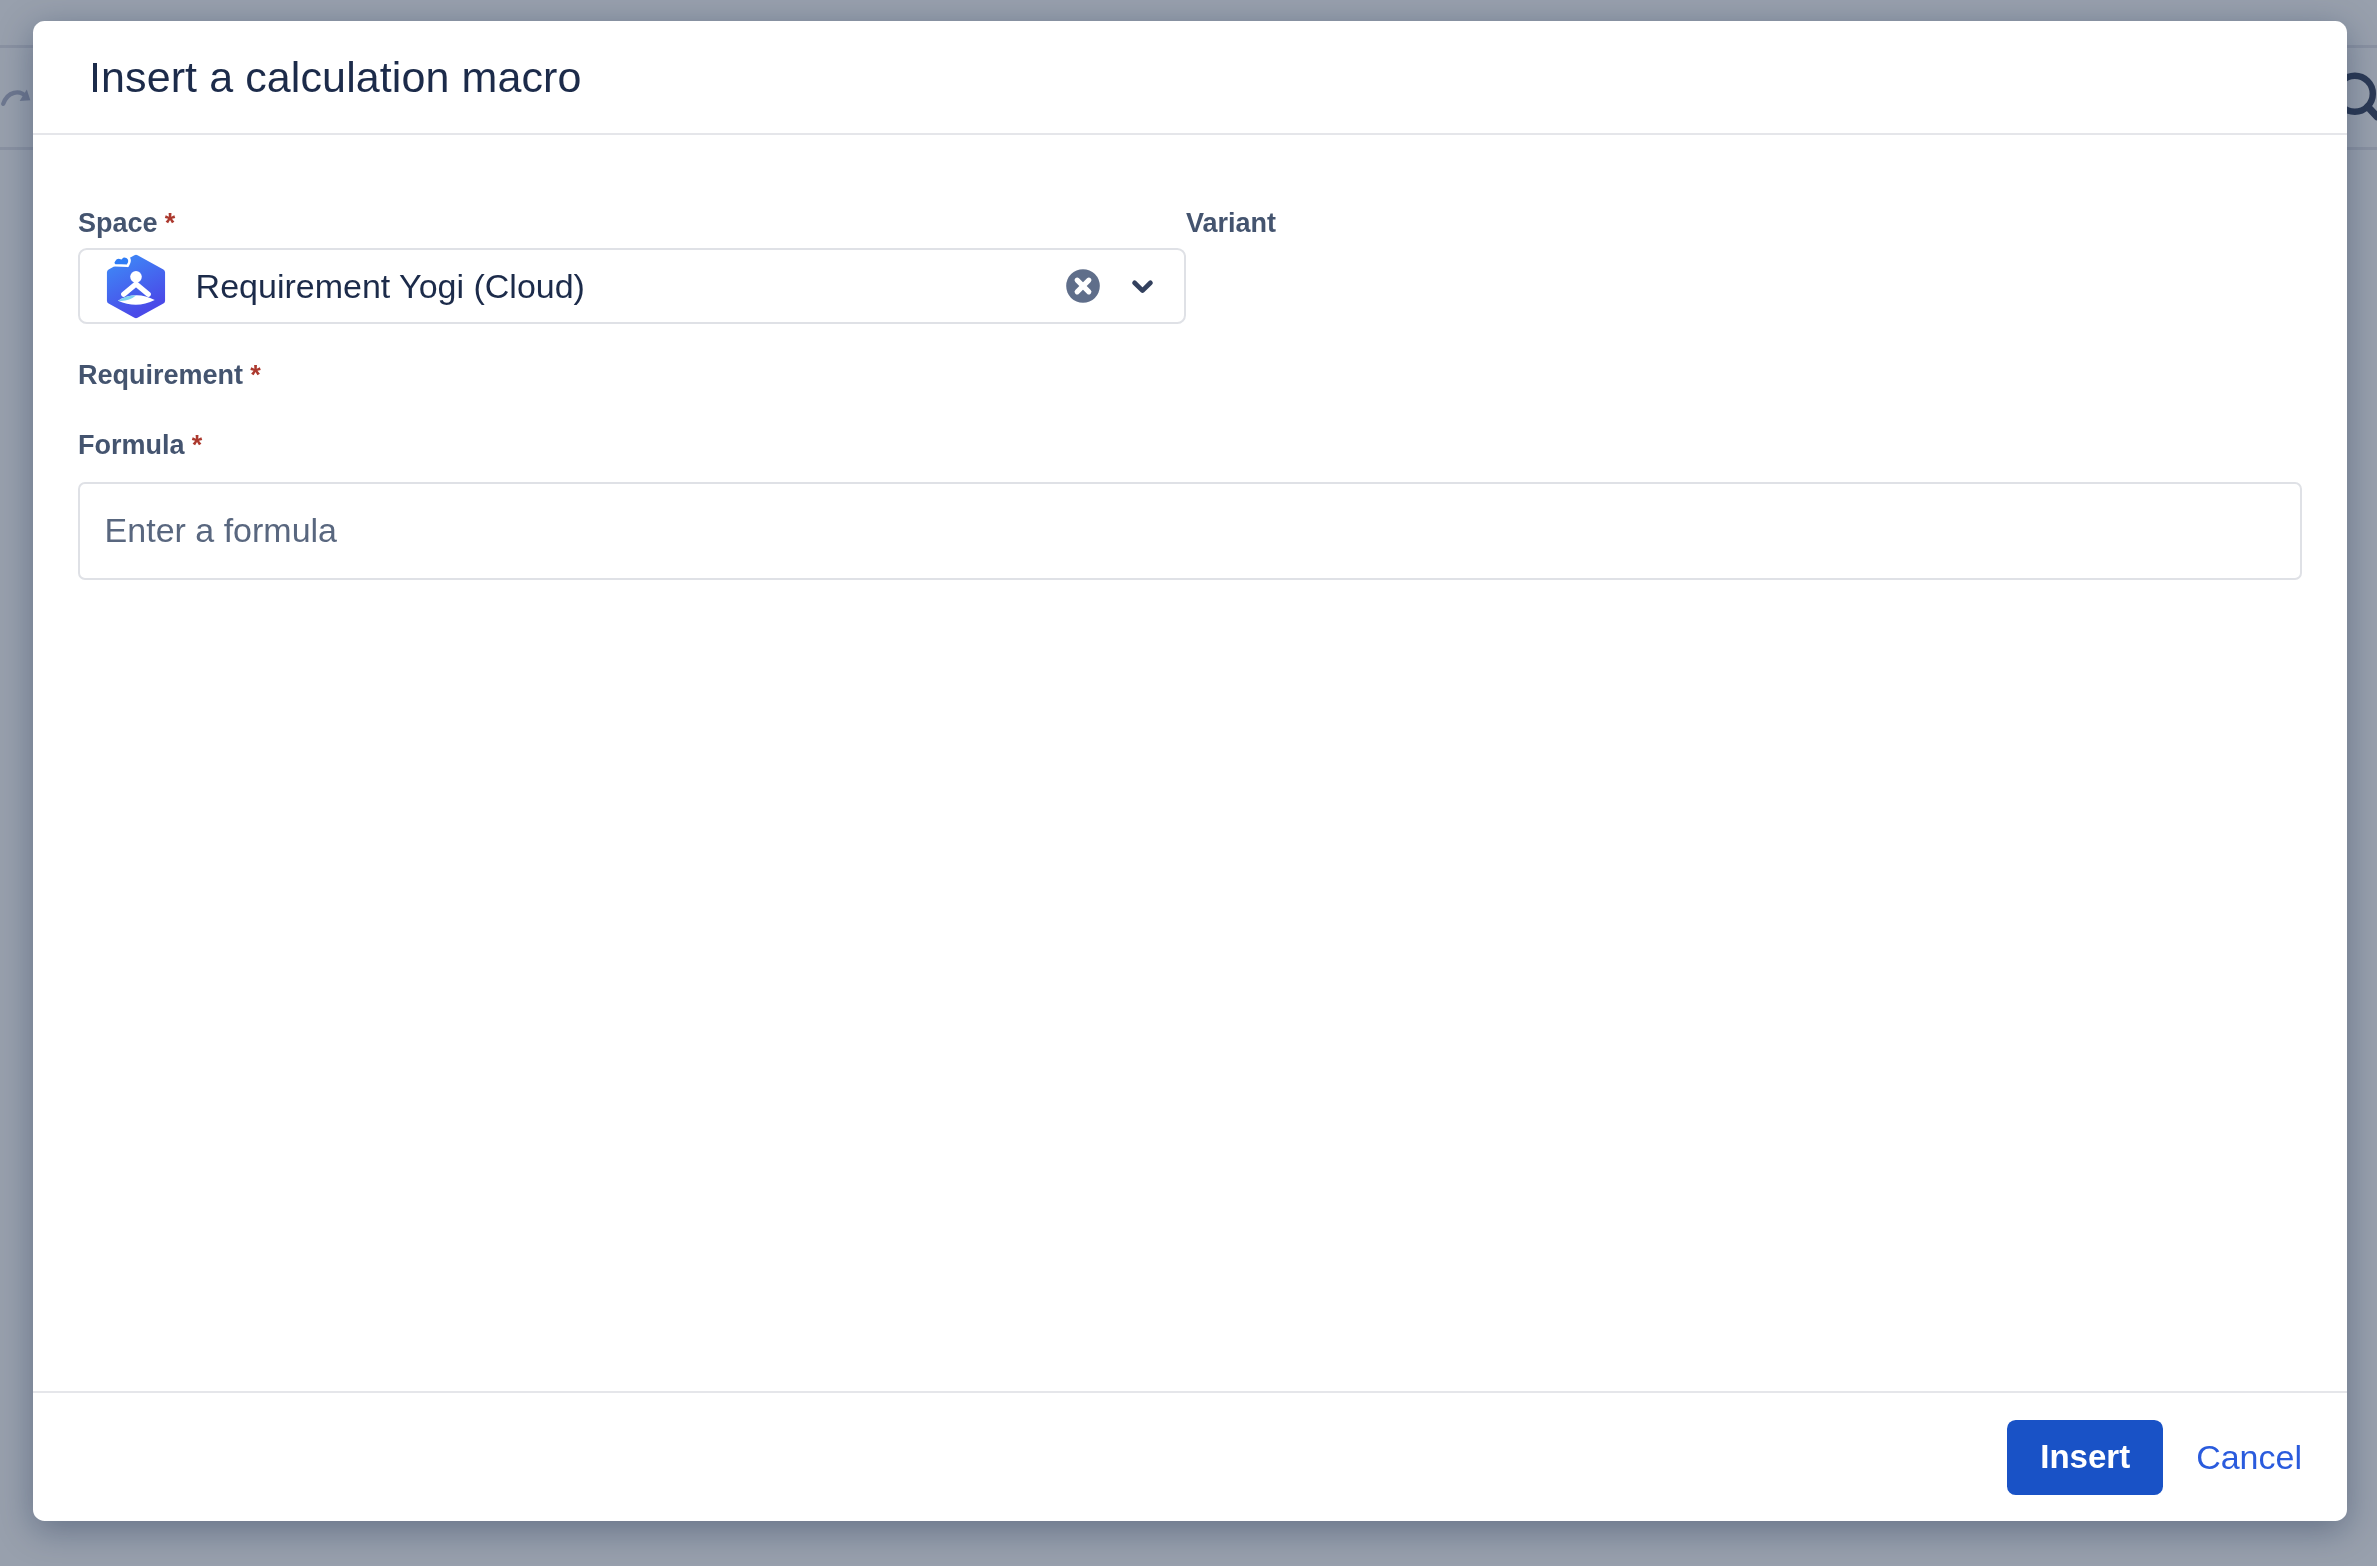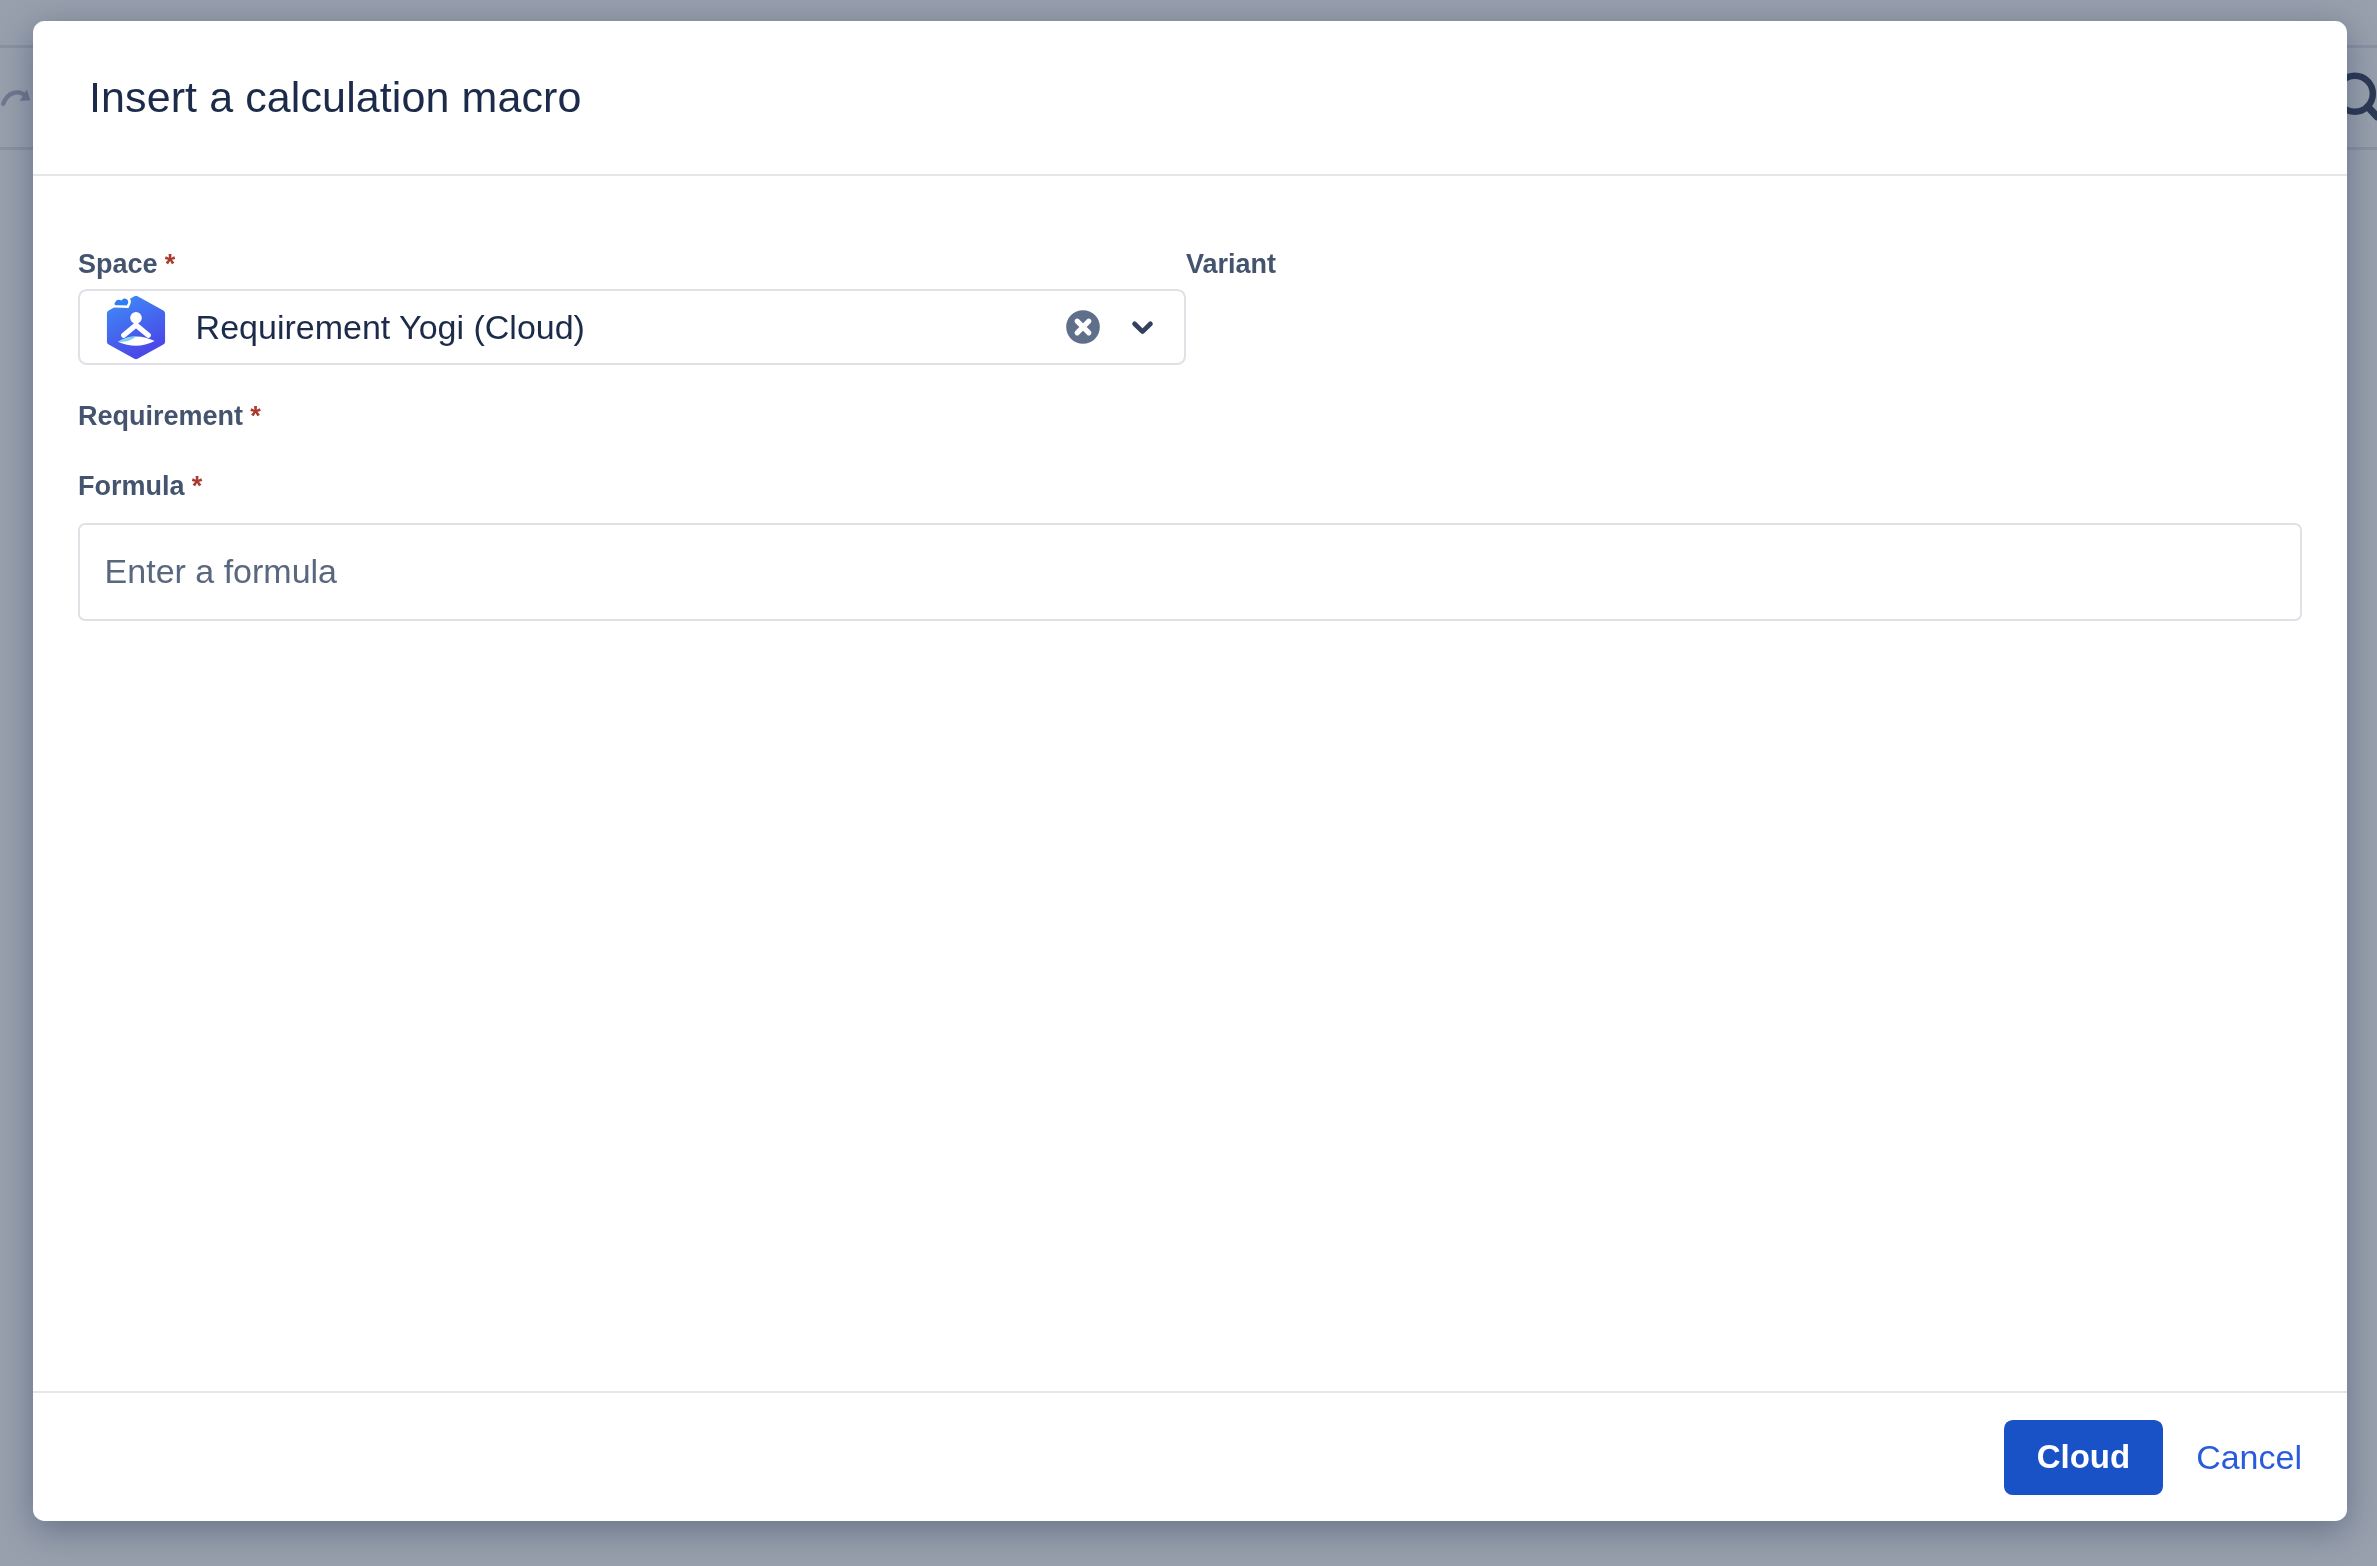--- a/index.html
+++ b/index.html
@@ -17,21 +17,21 @@
   .bg-search{position:absolute;left:2334px;top:72px;z-index:0;}
 
   
   .modal{
     position:absolute;left:33px;top:21px;width:2314px;height:1500px;
     background:#FFFFFF;border-radius:11.6px;z-index:1;
     box-shadow:0 8.7px 35px rgba(9,30,66,0.35);
     box-sizing:border-box;
   }
   .modal-header{
-    height:155px;display:flex;align-items:center;padding-left:56px;
+    height:114px;display:flex;align-items:center;padding-left:56px;
     border-bottom:2.2px solid #E5E6EA;box-sizing:border-box;
   }
   .modal-title{font-size:43px;font-weight:500;color:#1C2B4A;letter-spacing:0.1px;}
 
   .modal-body{padding:0 45px;}
 
   .field-row{display:flex;margin-top:72px;}
   .col-space{width:1108px;flex:0 0 auto;}
   .col-variant{flex:1 1 auto;}
   .stack{margin-top:35px;}
@@ -168,18 +168,18 @@
       <div class="field-label">
         <span>Formula</span>
         <span class="req-marker">*</span>
       </div>
       <input class="text-input" type="text" placeholder="Enter a formula" style="">
     </div>
 
   </div>
 
   <div class="modal-footer">
-    <button class="btn-primary">Cloud</button>
+    <button class="btn-primary">Insert</button>
     <button class="btn-link">Cancel</button>
   </div>
 
 </div>
 
 
 </body></html>

